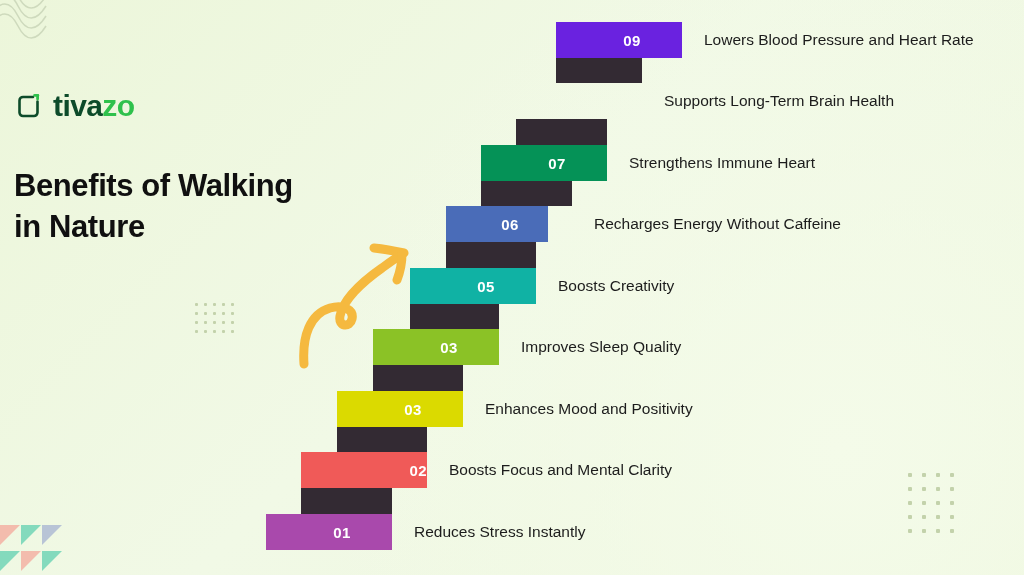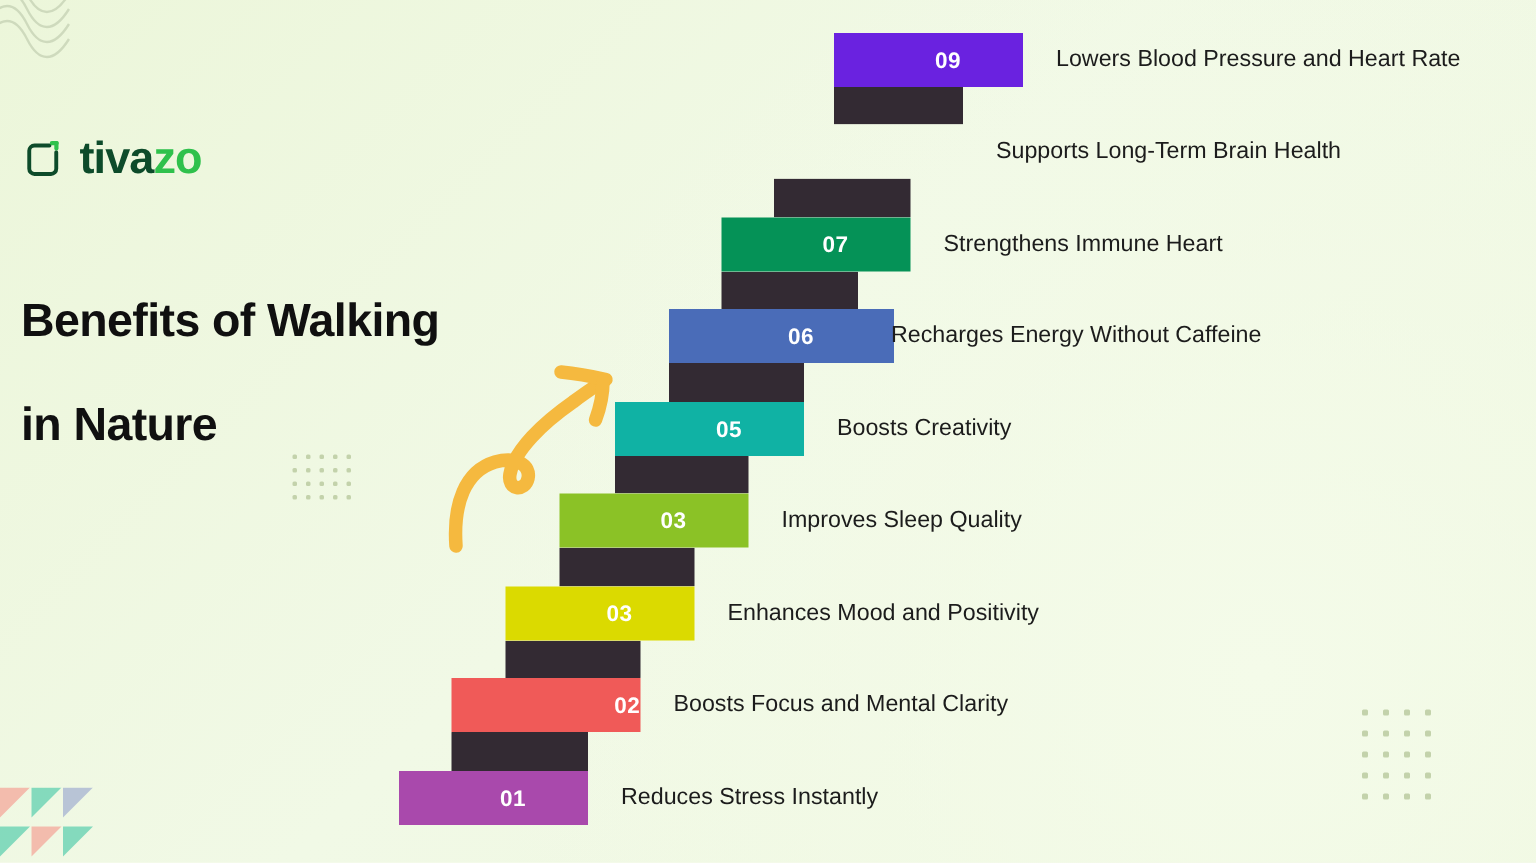--- a/index.html
+++ b/index.html
@@ -101,21 +101,21 @@
     position: absolute;
     left: 14px;
     top: 166px;
     width: 390px;
     font-size: 31px;
     font-weight: 700;
     line-height: 1.32;
     letter-spacing: -0.4px;
     color: #101010;
   }
-  #headline .hl-line { display: block; margin-top: 28px; }
+  #headline .hl-line { display: block; }
 
   
   #staircase {
     position: absolute;
     left: 0;
     top: 0;
     width: 1024px;
     height: 575px;
   }
   .step-riser {
@@ -255,21 +255,21 @@
       <div class="step-block" style="left: 373px; top: 329px; width: 126px; background: rgb(139, 194, 38);">
         <span class="step-num" style="color: rgb(255, 255, 255);">03</span>
       </div>
       <div class="step-label" style="left: 521px; top: 339px; color: rgb(28, 28, 28);">Improves Sleep Quality</div>
       <div class="step-riser" style="left: 410px; top: 304px; width: 89px; height: 25px; background: rgb(51, 42, 51); clip-path: polygon(0px 0px, 126px 0px, 100% 100%, -37px 100%);"></div>
       <div class="step-block" style="left: 410px; top: 268px; width: 126px; background: rgb(16, 178, 164);">
         <span class="step-num" style="color: rgb(255, 255, 255);">05</span>
       </div>
       <div class="step-label" style="left: 558px; top: 278px; color: rgb(28, 28, 28);">Boosts Creativity</div>
       <div class="step-riser" style="left: 446px; top: 242px; width: 90px; height: 26px; background: rgb(51, 42, 51); clip-path: polygon(0px 0px, 126px 0px, 100% 100%, -36px 100%);"></div>
-      <div class="step-block" style="left: 446px; top: 206px; width: 150px; background: rgb(74, 108, 184);">
+      <div class="step-block" style="left: 446px; top: 206px; width: 102px; background: rgb(74, 108, 184);">
         <span class="step-num" style="color: rgb(255, 255, 255);">06</span>
       </div>
       <div class="step-label" style="left: 594px; top: 216px; color: rgb(28, 28, 28); text-align: right;">Recharges Energy Without Caffeine</div>
       <div class="step-riser" style="left: 481px; top: 181px; width: 91px; height: 25px; background: rgb(51, 42, 51); clip-path: polygon(0px 0px, 126px 0px, 100% 100%, -35px 100%);"></div>
       <div class="step-block" style="left: 481px; top: 145px; width: 126px; background: rgb(5, 146, 87);">
         <span class="step-num" style="color: rgb(255, 255, 255);">07</span>
       </div>
       <div class="step-label" style="left: 629px; top: 155px; color: rgb(28, 28, 28);">Strengthens Immune Heart</div>
       <div class="step-riser" style="left: 516px; top: 119px; width: 91px; height: 26px; background: rgb(51, 42, 51); clip-path: polygon(0px 0px, 126px 0px, 100% 100%, -35px 100%);"></div>
       <div class="step-label" style="left: 664px; top: 93px; color: rgb(28, 28, 28);">Supports Long-Term Brain Health</div>

